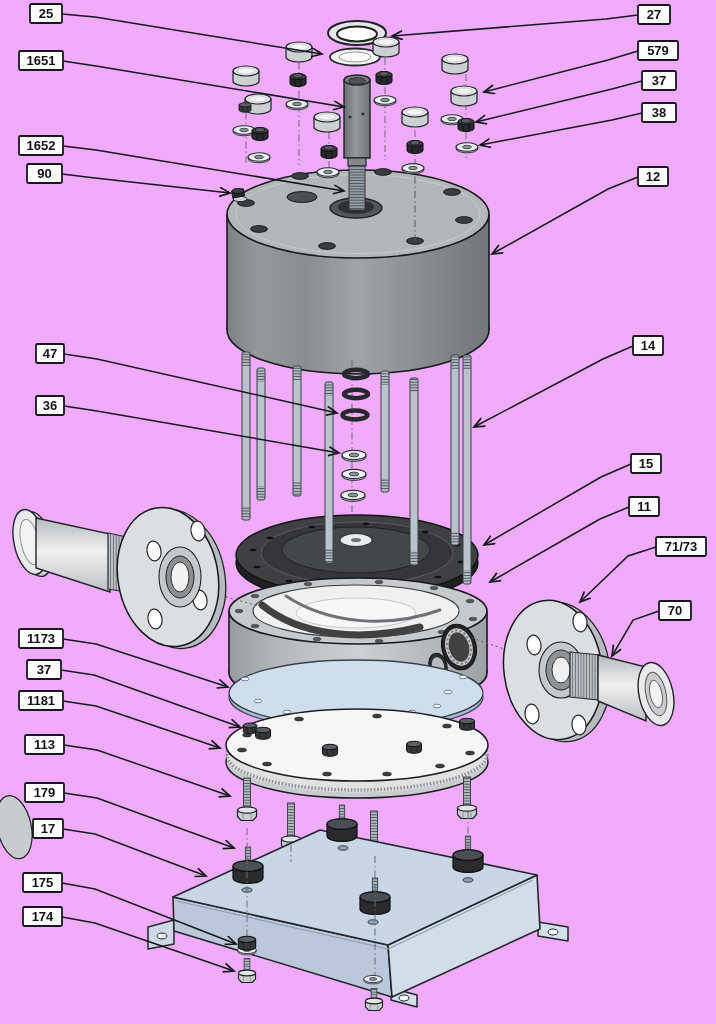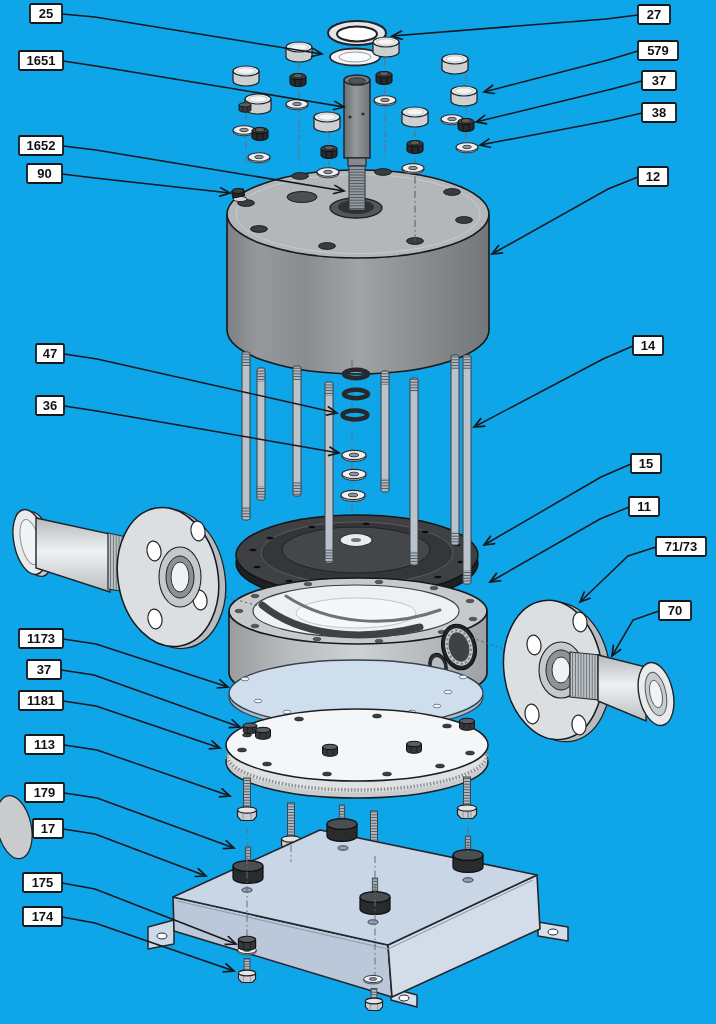--- a/index.html
+++ b/index.html
@@ -1,16 +1,16 @@
 <!DOCTYPE html>
 <html><head>
 <meta charset="utf-8">
 <style>
   html,body{margin:0;padding:0;background:#ffffff;}
-  .stage{position:relative;width:716px;height:1024px;background:#0ea5e9;overflow:hidden;
+  .stage{position:relative;width:716px;height:1024px;background:#f0abfc;overflow:hidden;
          font-family:"Liberation Sans",sans-serif;}
   svg{display:block;}
   .callout-text{font-family:"Liberation Sans",sans-serif;font-size:13px;font-weight:700;fill:#111;}
 </style>
 </head>
 <body>
 
 <div class="stage">
 <svg id="art" width="716" height="1024" viewBox="0 0 716 1024">
 <defs>

